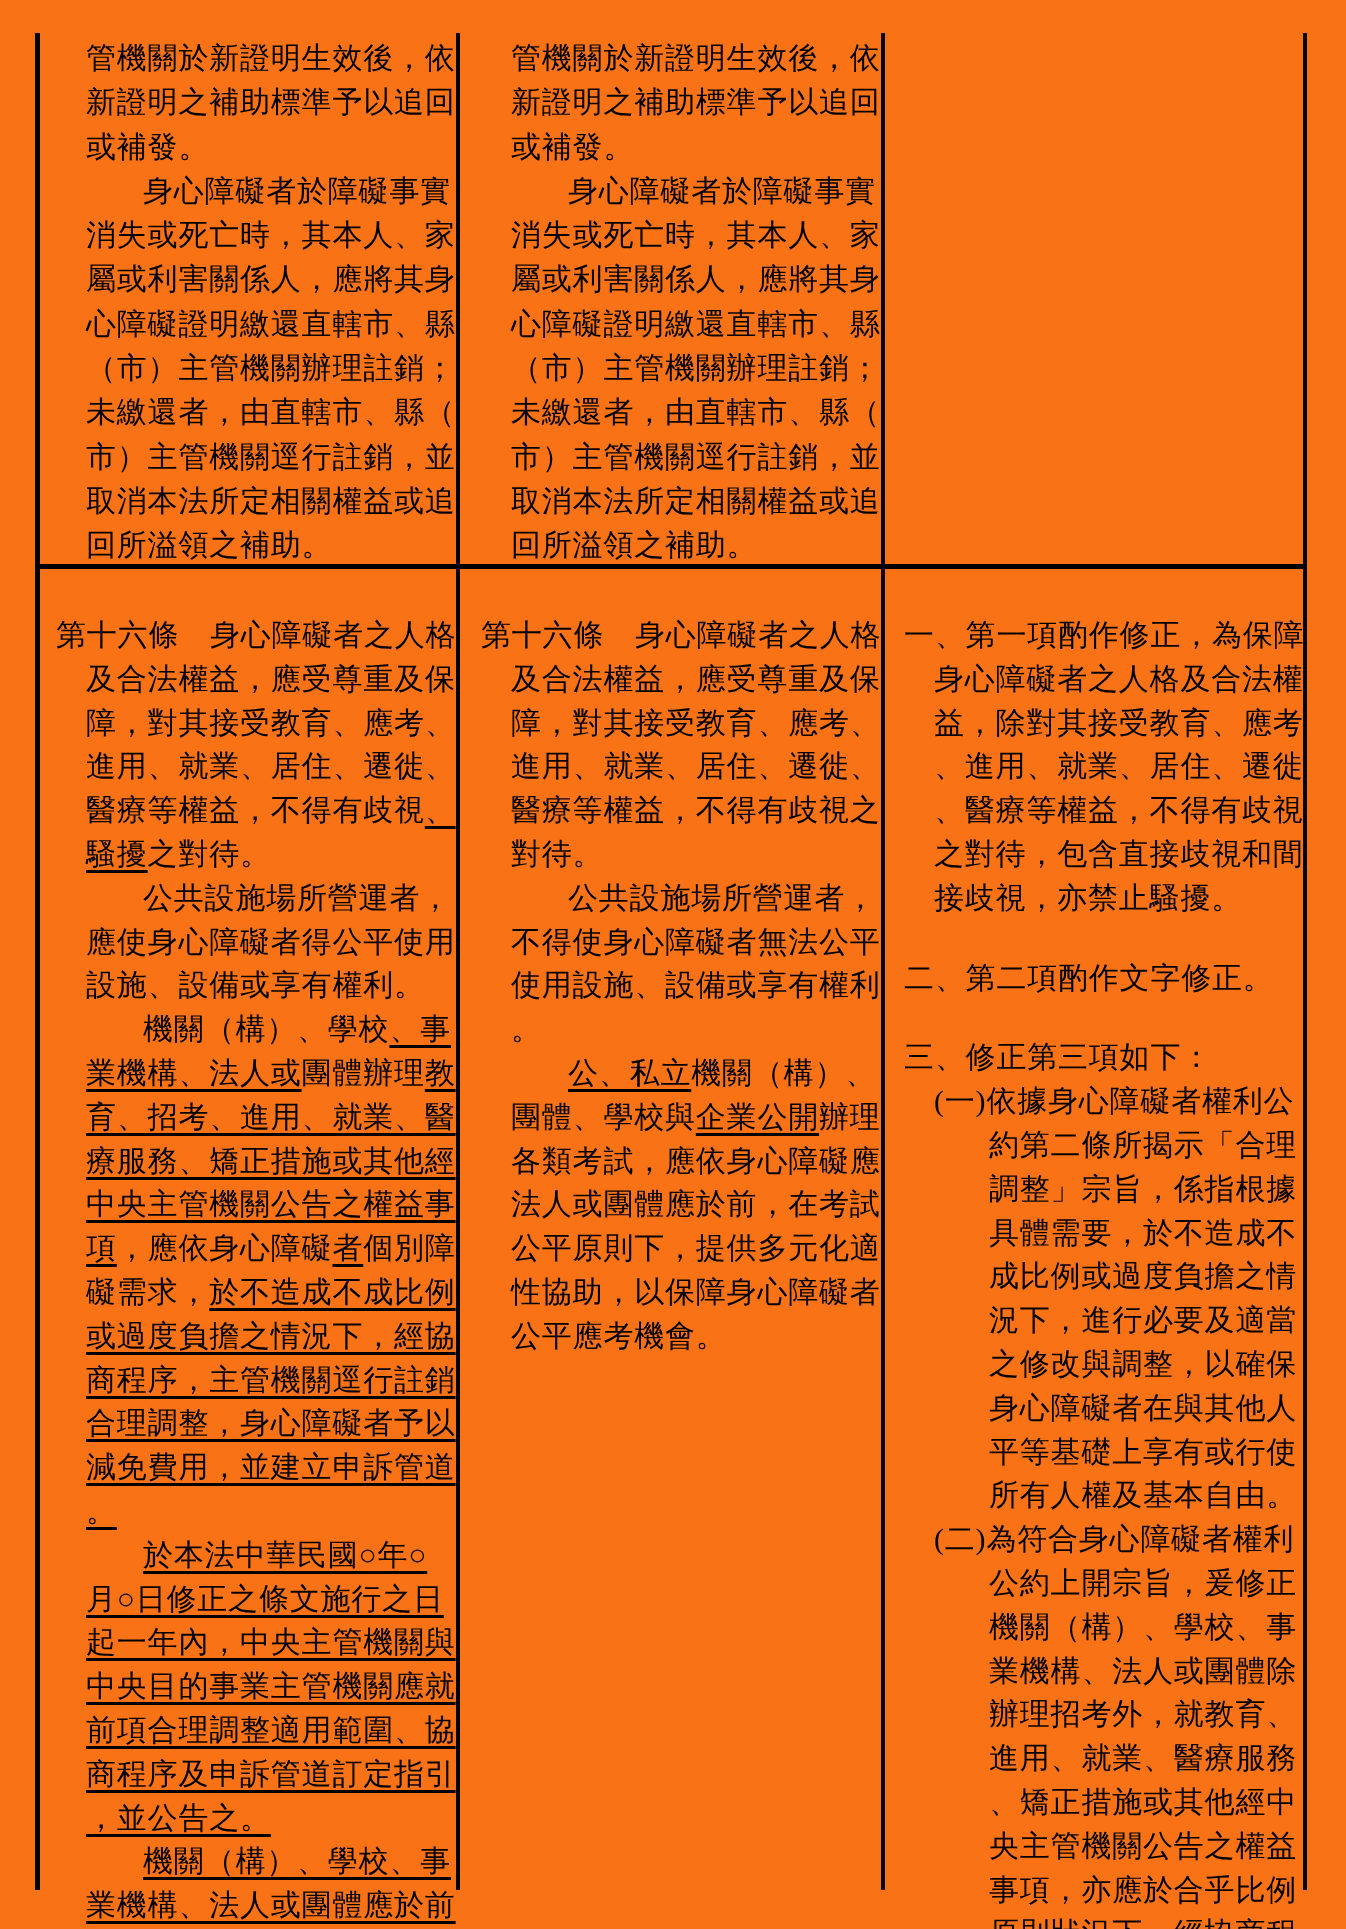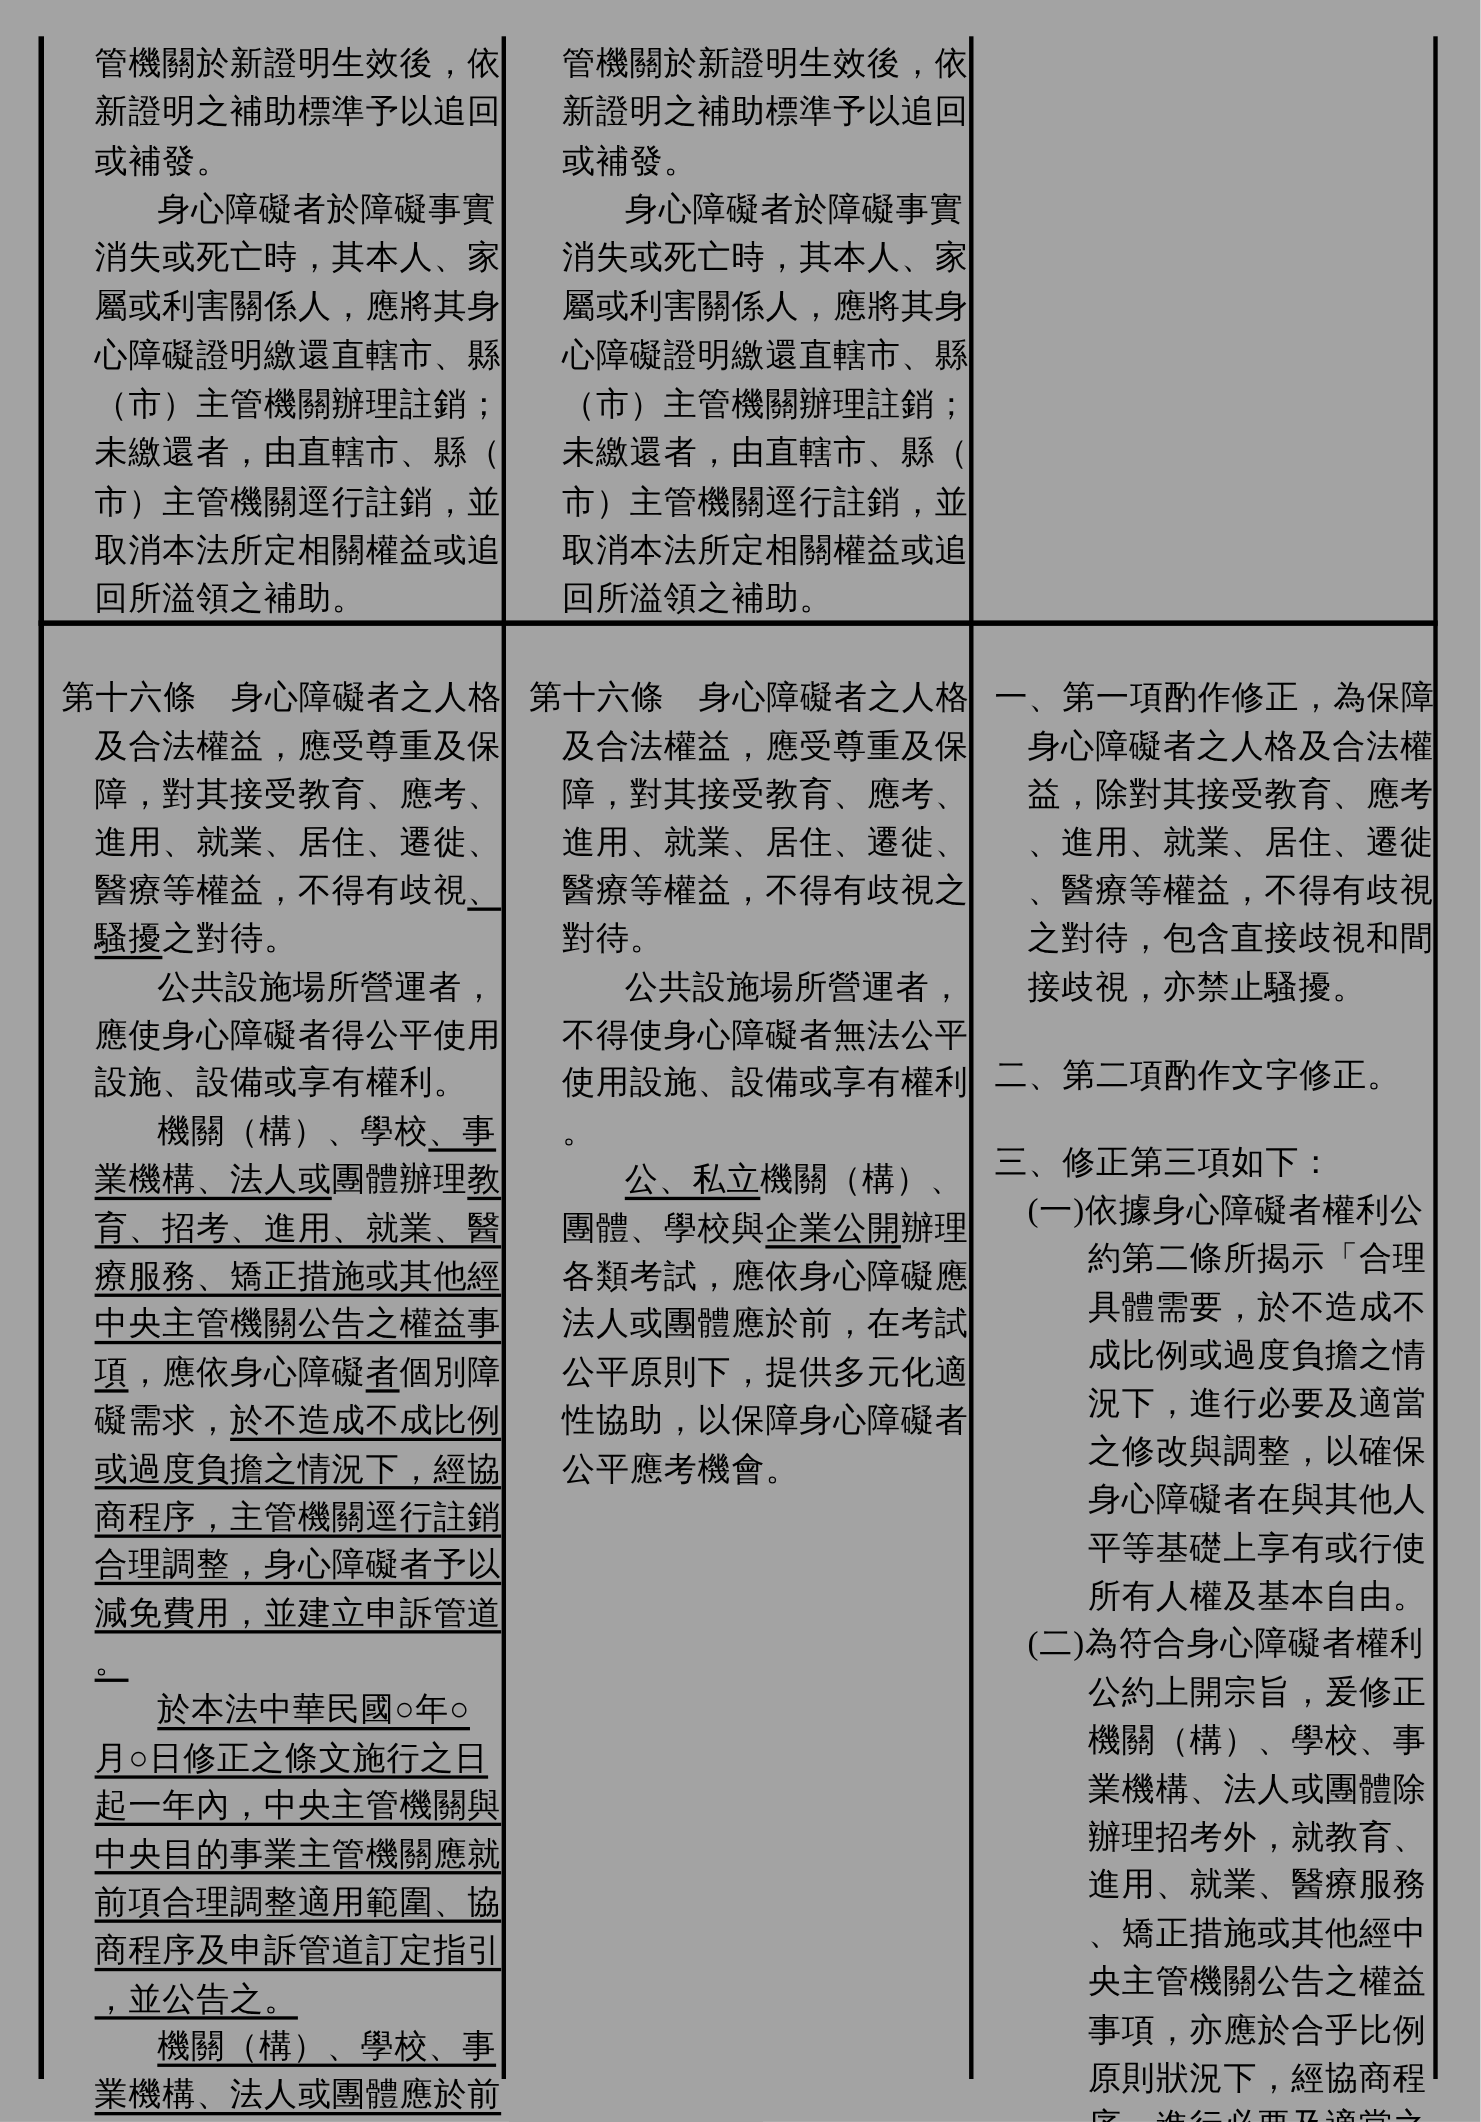--- a/index.html
+++ b/index.html
@@ -1,20 +1,20 @@
 <!DOCTYPE html>
 <html><head>
 <meta charset="utf-8">
 <style>
   html,body{margin:0;padding:0;background:#ffffff;}
   .page{
     position:relative;
     width:1346px;
     height:1929px;
-    background:#a3a3a3;
+    background:#f97316;
     color:#000000;
     font-family:"Liberation Serif","DejaVu Serif",serif;
     overflow:hidden;
   }
   .rule{position:absolute;background:#000000;}
   .v-left  {left:35px;  top:33px; width:5px; height:1857px;}
   .v-mid1  {left:456px; top:33px; width:4px; height:1857px;}
   .v-mid2  {left:881px; top:33px; width:4px; height:1857px;}
   .v-right {left:1303px;top:33px; width:4px; height:1857px;}
   .h-div   {left:35px;  top:564px;width:1272px;height:5px;}
@@ -138,20 +138,21 @@
       <div class="line ind-p1"><span class="">身心障礙者之人格及合法權</span></div>
       <div class="line ind-p1"><span class="">益，除對其接受教育、應考</span></div>
       <div class="line ind-p1"><span class="">、進用、就業、居住、遷徙</span></div>
       <div class="line ind-p1"><span class="">、醫療等權益，不得有歧視</span></div>
       <div class="line ind-p1"><span class="">之對待，包含直接歧視和間</span></div>
       <div class="line ind-p1"><span class="">接歧視，亦禁止騷擾。</span></div>
       <div class="line ind-p0"><span class="">二、第二項酌作文字修正。</span></div>
       <div class="line ind-p0"><span class="">三、修正第三項如下：</span></div>
       <div class="line ind-p1"><span class="">(一)依據身心障礙者權利公</span></div>
       <div class="line ind-sub"><span class="">約第二條所揭示「合理</span></div>
+      <div class="line ind-sub"><span class="">調整」宗旨，係指根據</span></div>
       <div class="line ind-sub"><span class="">具體需要，於不造成不</span></div>
       <div class="line ind-sub"><span class="">成比例或過度負擔之情</span></div>
       <div class="line ind-sub"><span class="">況下，進行必要及適當</span></div>
       <div class="line ind-sub"><span class="">之修改與調整，以確保</span></div>
       <div class="line ind-sub"><span class="">身心障礙者在與其他人</span></div>
       <div class="line ind-sub"><span class="">平等基礎上享有或行使</span></div>
       <div class="line ind-sub"><span class="">所有人權及基本自由。</span></div>
       <div class="line ind-p1"><span class="">(二)為符合身心障礙者權利</span></div>
       <div class="line ind-sub"><span class="">公約上開宗旨，爰修正</span></div>
       <div class="line ind-sub"><span class="">機關（構）、學校、事</span></div>

